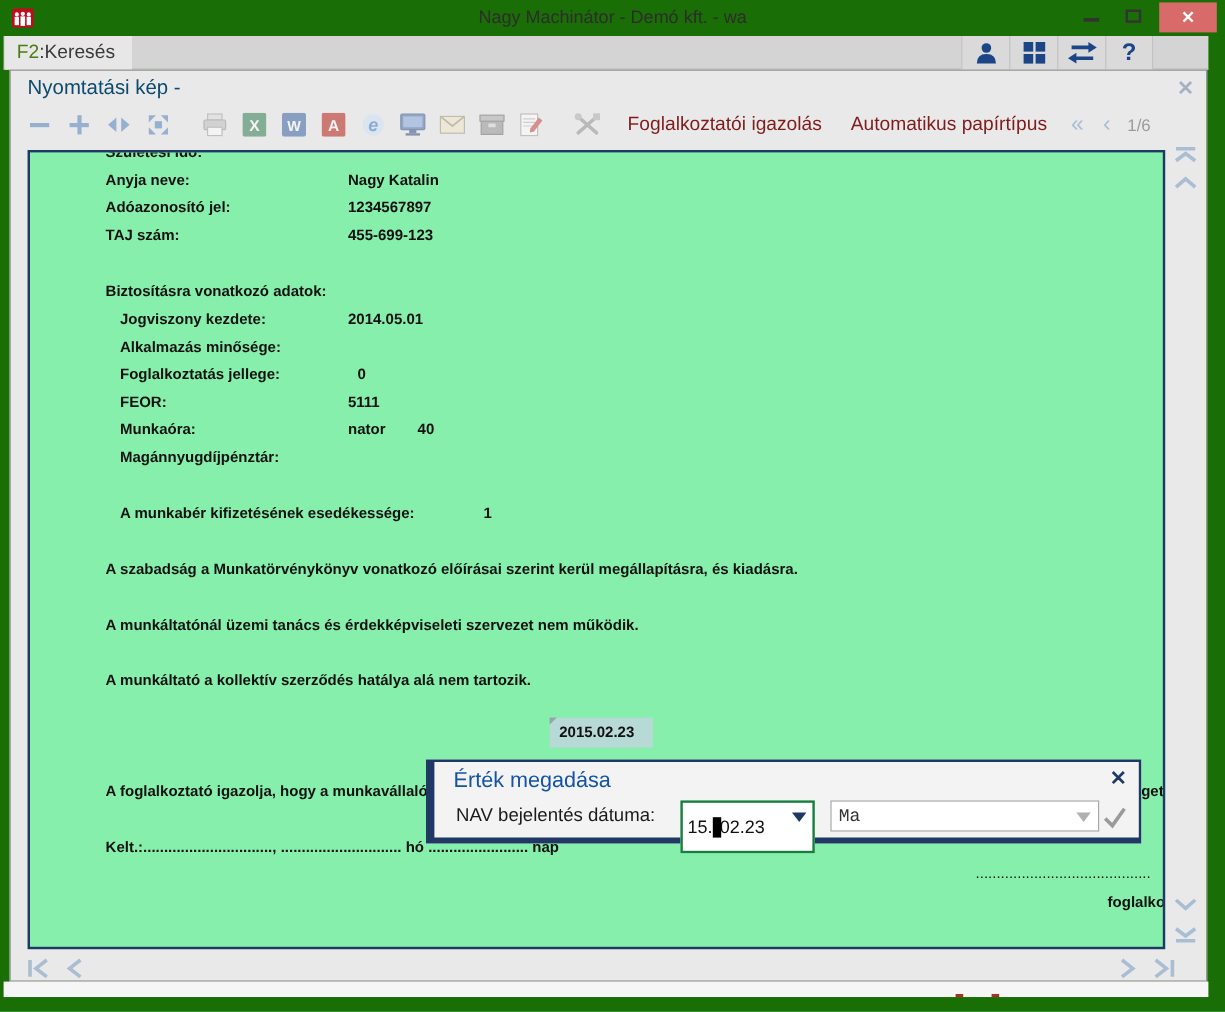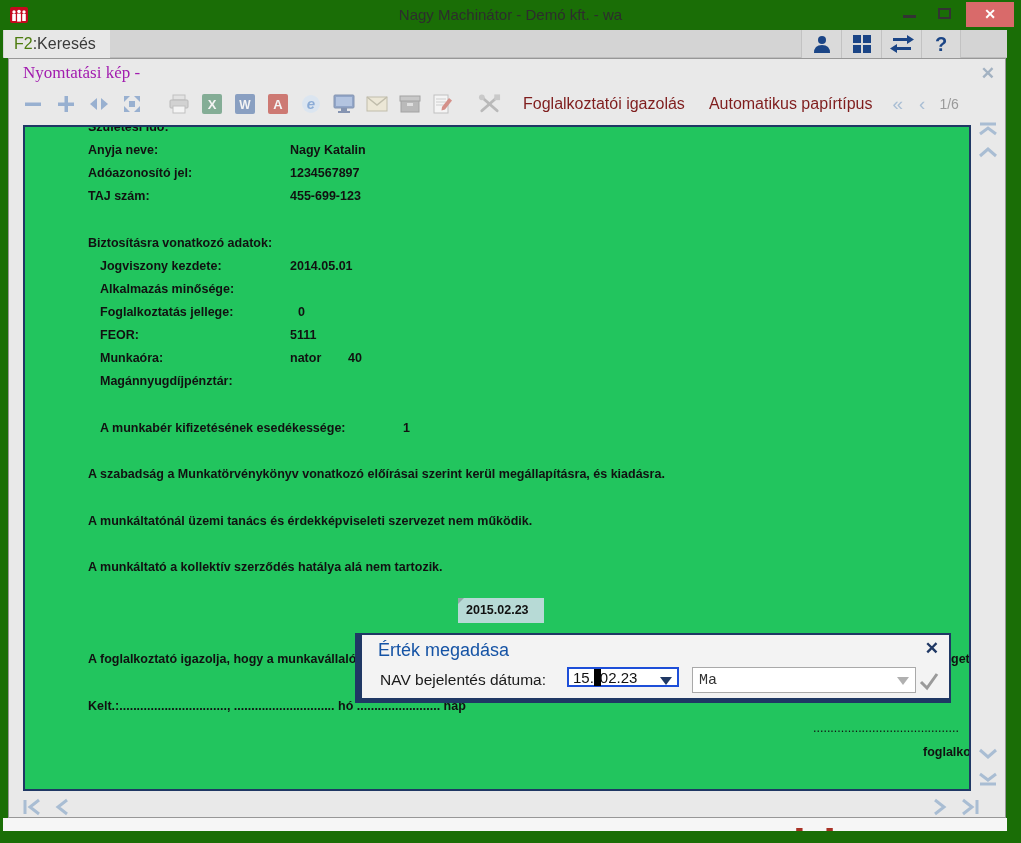--- a/index.html
+++ b/index.html
@@ -19,46 +19,46 @@
   .f2-tab { position:absolute; left:1px; top:0; height:28px; padding:0 14px 0 10px; background:#e7e7e7; font-size:16px; line-height:28px; cursor:pointer; }
   .f2-key { color:#4d7c0f; }
   .f2-rest { color:#3a3a3a; }
   .menu-icons { position:absolute; right:46px; top:0; height:28px; display:flex; }
   .menu-btn { width:40px; height:28px; display:flex; align-items:center; justify-content:center; border-left:1px solid #c2c2c2; background:#dadada; cursor:pointer; }
   .menu-btn:last-child { border-right:1px solid #c2c2c2; }
   .qmark { color:#1b4586; font-size:20px; font-weight:bold; }
 
   
   .panel { position:absolute; left:8px; top:58px; width:998px; height:760px; background:#e9e9e9; border:1px solid #979797; }
-  .panel-header { position:absolute; left:14px; top:4px; font-size:17px; color:#a21caf;font-family:Liberation Serif, serif; }
+  .panel-header { position:absolute; left:14px; top:4px; font-size:17px; color:#0c4a6e; }
   .panel-close { position:absolute; right:10px; top:4px; font-size:17px; color:#a3b2c2; font-weight:bold; cursor:pointer; }
 
   .toolbar { position:absolute; left:12px; top:30px; height:30px; display:flex; align-items:center; }
   .tbi { width:23px; height:23px; margin-right:10px; display:flex; align-items:center; justify-content:center; opacity:.5; cursor:pointer; }
   .tbi.gap { margin-left:14px; }
   .tb-text { font-size:16px; color:#7f1d1d; margin:0 12px; white-space:nowrap; }
   .tb-nav { font-size:19px; color:#a9bed4; margin:0 8px; cursor:pointer; }
   .tb-page { font-size:14px; color:#9a9a9a; margin-left:6px; }
 
   
-  .page { position:absolute; left:14px; top:66px; width:948px; height:666px; background:#22c55e; border:2px solid #1f3864; overflow:hidden; }
+  .page { position:absolute; left:14px; top:66px; width:948px; height:666px; background:#86efac; border:2px solid #1f3864; overflow:hidden; }
   .drow { position:absolute; left:0; width:100%; height:20px; font-size:12.5px; font-weight:bold; color:#111; white-space:nowrap; }
   .dl { position:absolute; left:63px; }
   .dl.ind { left:75px; }
   .dv { position:absolute; left:265px; }
   .para { position:absolute; left:63px; font-size:12.5px; font-weight:bold; color:#111; white-space:nowrap; }
   .hl { position:absolute; left:433px; top:471px; width:86px; height:25px; background:#b7dad6; font-size:12.5px; font-weight:bold; color:#111; line-height:25px; padding-left:8px; }
   .hl::before { content:""; position:absolute; left:0; top:0; border-top:6px solid #8fa8a6; border-right:6px solid transparent; }
 
   
   .dialog { position:absolute; left:330px; top:506px; width:596px; height:70px; background:#f3f3f3; border:2px solid #1f3864; border-left:7px solid #1f3864; border-bottom:5px solid #1f3864; z-index:5; }
   .dlg-title { position:absolute; left:16px; top:5px; font-size:18px; color:#1553a5; }
   .dlg-close { position:absolute; right:10px; top:3px; font-size:17px; font-weight:bold; color:#1f3864; cursor:pointer; }
   .dlg-label { position:absolute; left:18px; top:36px; font-size:15.5px; color:#1a1a1a; }
-  .combo-date { position:absolute; left:205px; top:32px; width:112px; height:20px; background:#fff; border:2px solid #1d4ed8; display:flex; align-items:center; padding-left:4px; font-size:15px; color:#111; cursor:text; }
+  .combo-date { position:absolute; left:205px; top:32px; width:112px; height:44px; background:#fff; border:2px solid #15803d; display:flex; align-items:center; padding-left:4px; font-size:15px; color:#111; cursor:text; }
   .cursor-block { display:inline-block; width:7px; height:17px; background:#000; margin:0 -1px 0 0; vertical-align:middle; }
   .arrow-navy { position:absolute; right:5px; top:8px; width:0; height:0; border-left:6px solid transparent; border-right:6px solid transparent; border-top:8px solid #1f3864; cursor:pointer; }
   .combo-preset { position:absolute; left:330px; top:32px; width:224px; height:26px; background:#fff; border:1px solid #a9a9a9; display:flex; align-items:center; padding-left:6px; font-size:15px; color:#333; cursor:pointer;font-family:Liberation Mono, monospace; }
   .arrow-gray { position:absolute; right:6px; top:9px; width:0; height:0; border-left:6px solid transparent; border-right:6px solid transparent; border-top:8px solid #b0b0b0; }
   .dlg-ok { position:absolute; right:8px; top:34px; width:24px; height:24px; cursor:pointer; }
 
   
   .sc { position:absolute; cursor:pointer; }
 
   

